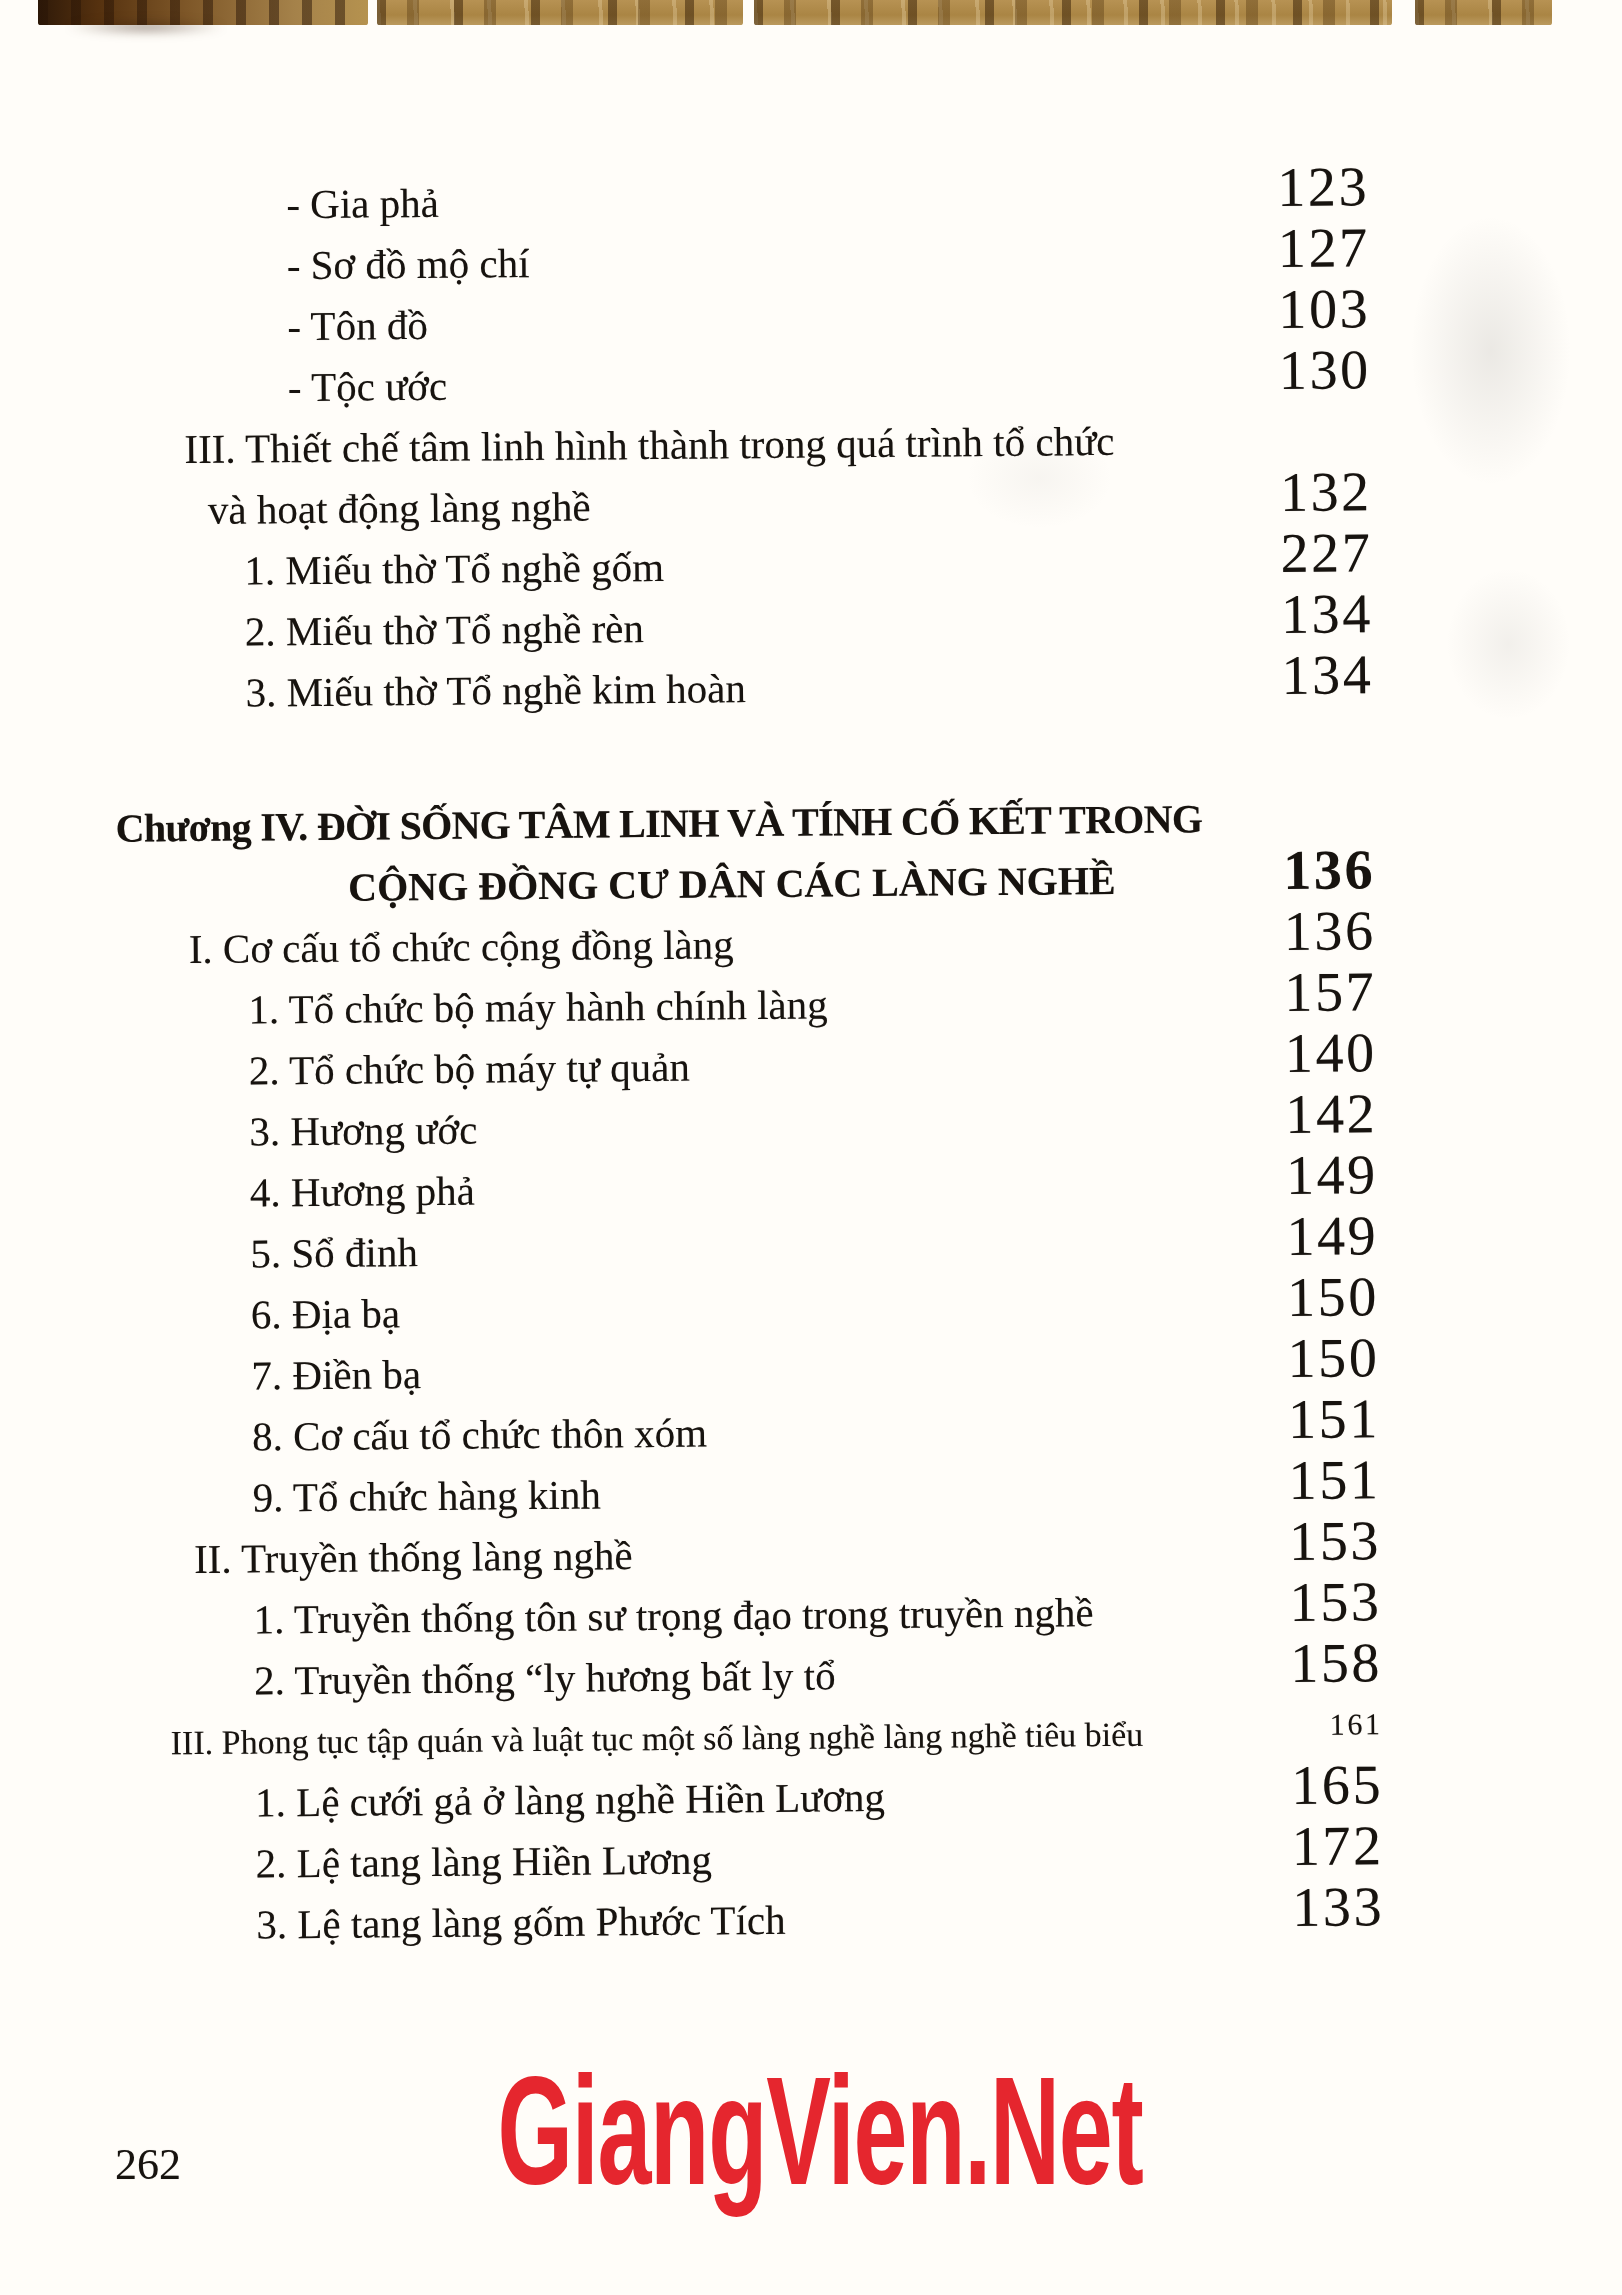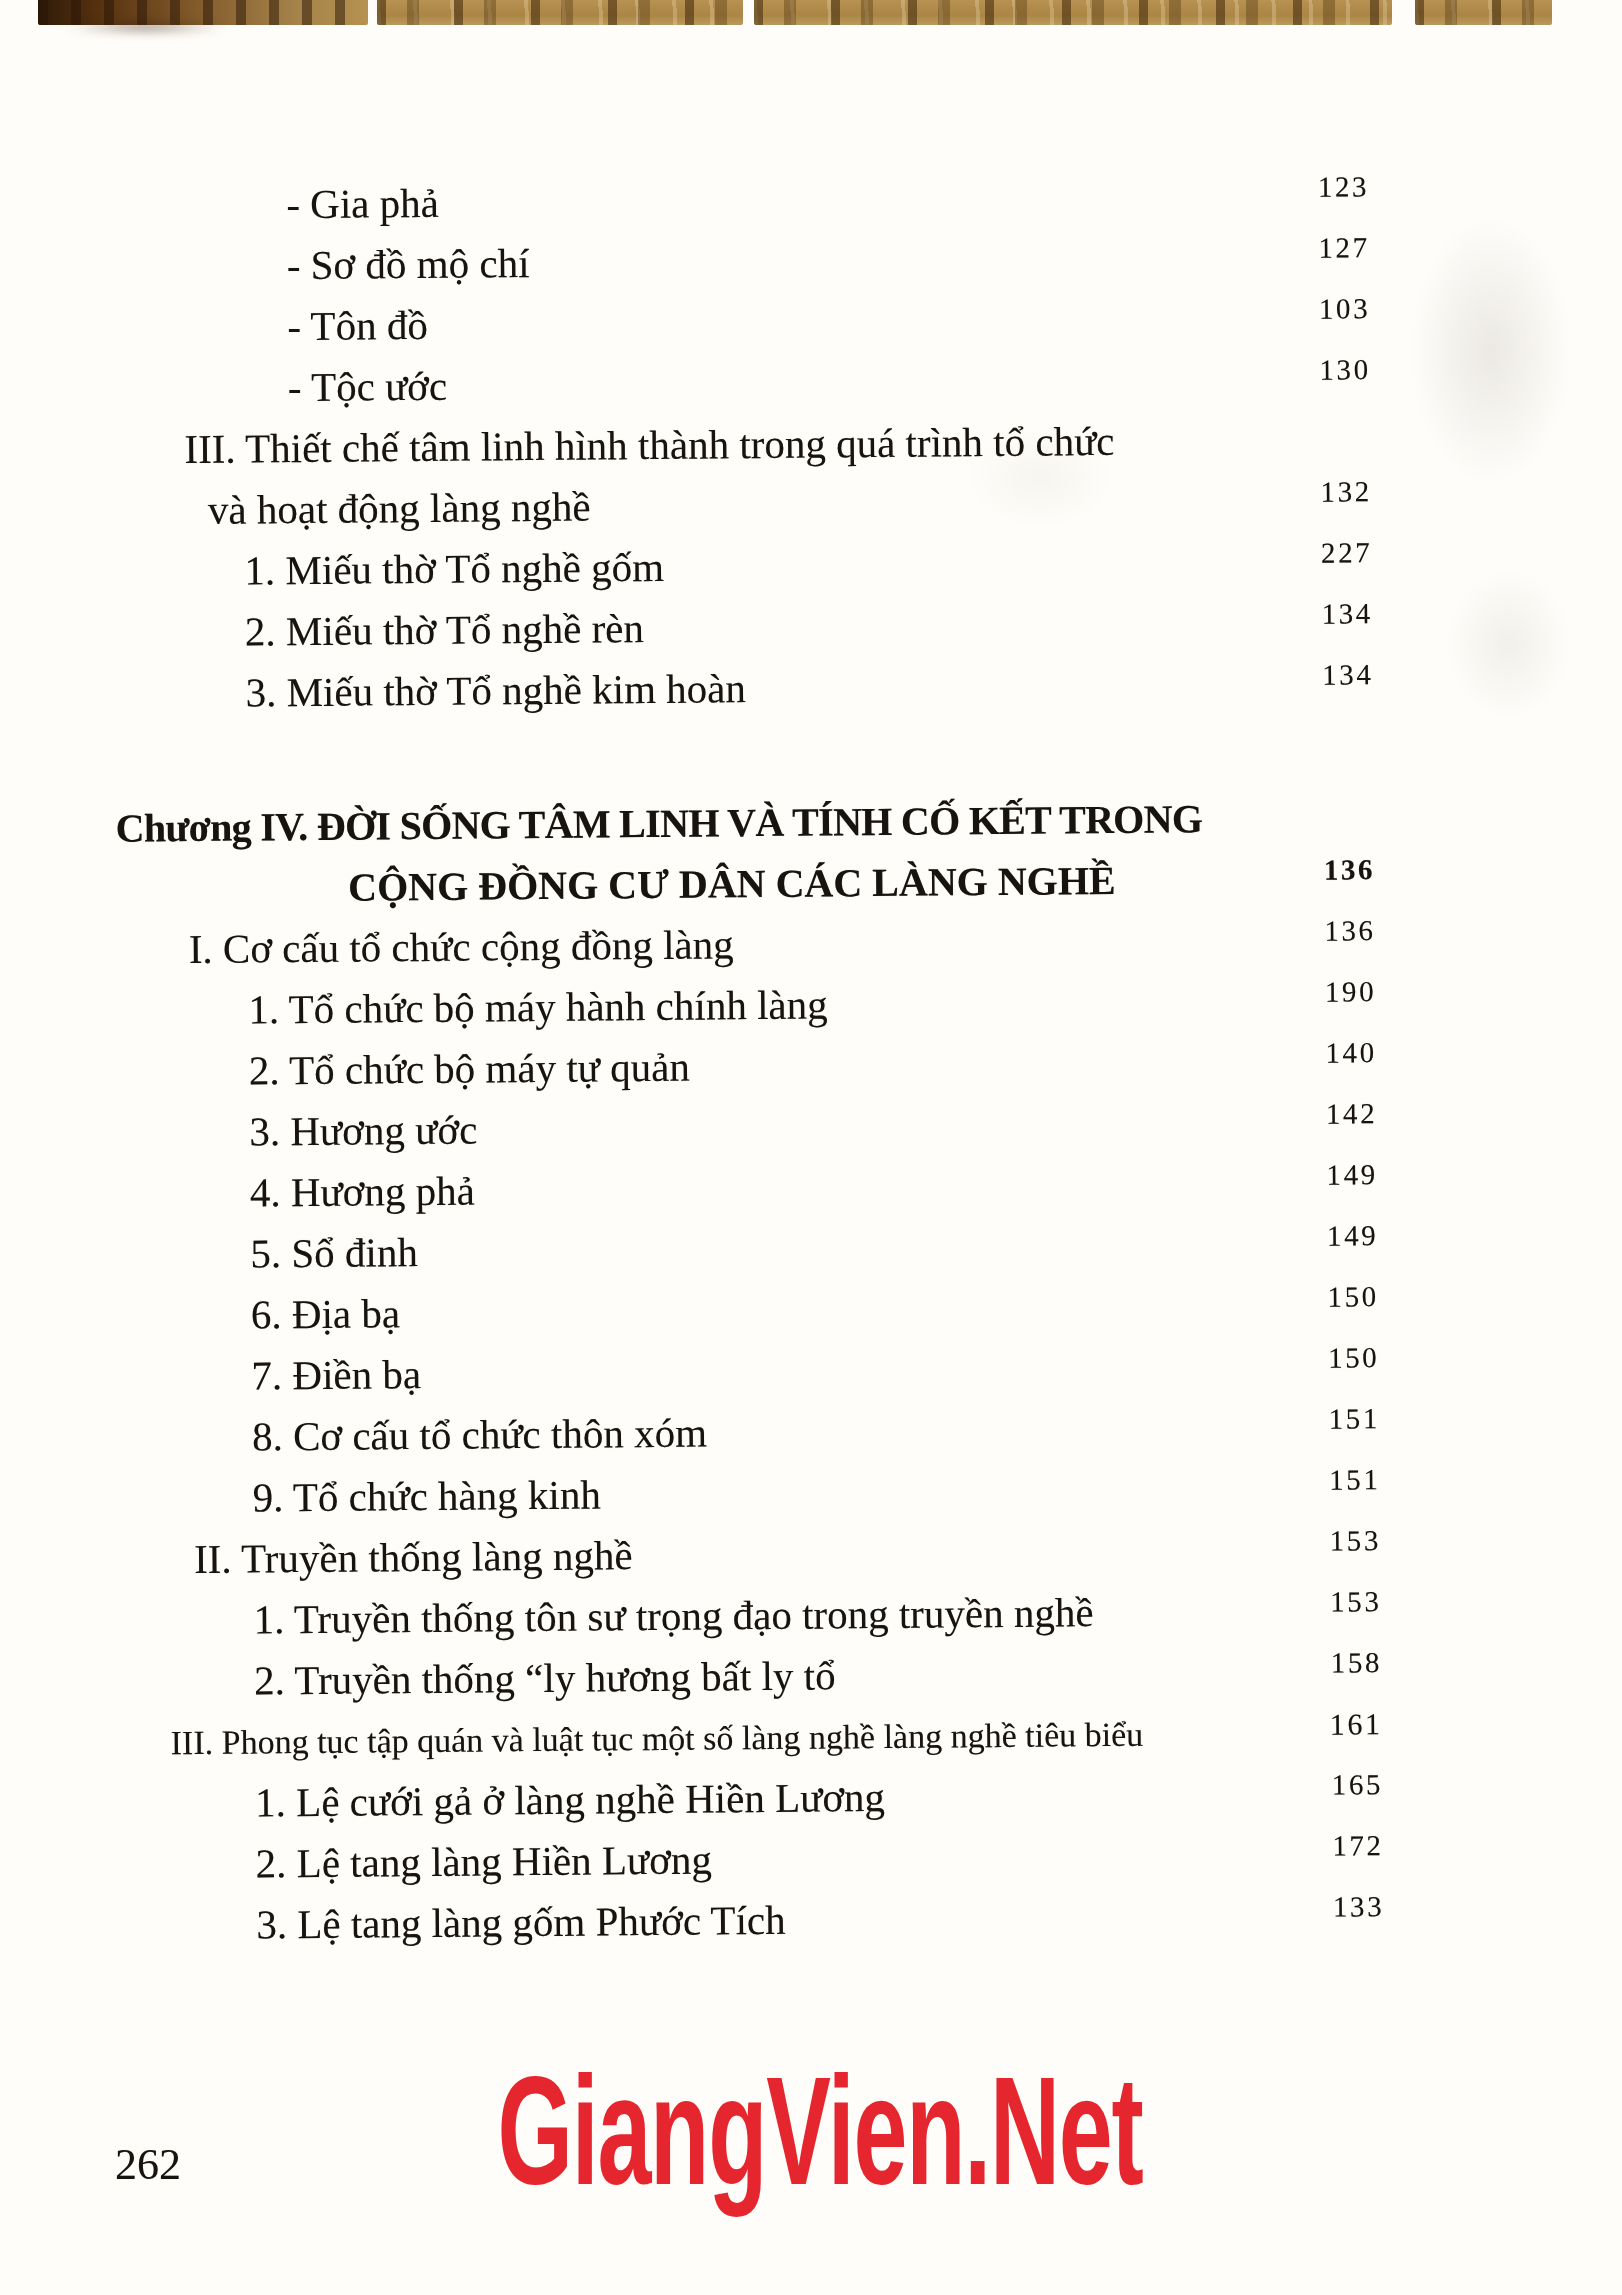--- a/index.html
+++ b/index.html
@@ -56,21 +56,21 @@
     transform:rotate(-0.5deg);
     transform-origin:196px 916px;
   }
   .toc-row {
     position:relative; height:61px; line-height:61px;
     font-size:41px; white-space:nowrap;
     text-shadow:0 0 0.7px rgba(25,20,15,.4);
   }
   .toc-page {
     position:absolute; right:0; top:0;
-    font-size:29px;
+    font-size:56px;
     transform:translateY(-8.5px);
     letter-spacing:2.6px;
   }
   .lv-dash         { padding-left:294px; }
   .lv-section      { padding-left:190px; }
   .lv-section-tight{ padding-left:165px; font-size:34px; }
   .lv-section-tight .toc-page { font-size:30px; }
   .lv-cont         { padding-left:213px; }
   .lv-item         { padding-left:249px; }
   .lv-chapter      { padding-left:118px; font-weight:bold; font-size:40px;
@@ -117,21 +117,21 @@
       <div class="toc-row lv-dash"><span>- Tôn đồ</span><span class="toc-page">103</span></div>
       <div class="toc-row lv-dash"><span>- Tộc ước</span><span class="toc-page">130</span></div>
       <div class="toc-row lv-section"><span>III. Thiết chế tâm linh hình thành trong quá trình tổ chức</span></div>
       <div class="toc-row lv-cont"><span>và hoạt động làng nghề</span><span class="toc-page">132</span></div>
       <div class="toc-row lv-item"><span>1. Miếu thờ Tổ nghề gốm</span><span class="toc-page">227</span></div>
       <div class="toc-row lv-item"><span>2. Miếu thờ Tổ nghề rèn</span><span class="toc-page">134</span></div>
       <div class="toc-row lv-item"><span>3. Miếu thờ Tổ nghề kim hoàn</span><span class="toc-page">134</span></div>
       <div class="toc-row lv-chapter"><span>Chương IV. ĐỜI SỐNG TÂM LINH VÀ TÍNH CỐ KẾT TRONG</span></div>
       <div class="toc-row lv-chapter-cont"><span>CỘNG ĐỒNG CƯ DÂN CÁC LÀNG NGHỀ</span><span class="toc-page">136</span></div>
       <div class="toc-row lv-section"><span>I. Cơ cấu tổ chức cộng đồng làng</span><span class="toc-page">136</span></div>
-      <div class="toc-row lv-item"><span>1. Tổ chức bộ máy hành chính làng</span><span class="toc-page">190</span></div>
+      <div class="toc-row lv-item"><span>1. Tổ chức bộ máy hành chính làng</span><span class="toc-page">157</span></div>
       <div class="toc-row lv-item"><span>2. Tổ chức bộ máy tự quản</span><span class="toc-page">140</span></div>
       <div class="toc-row lv-item"><span>3. Hương ước</span><span class="toc-page">142</span></div>
       <div class="toc-row lv-item"><span>4. Hương phả</span><span class="toc-page">149</span></div>
       <div class="toc-row lv-item"><span>5. Sổ đinh</span><span class="toc-page">149</span></div>
       <div class="toc-row lv-item"><span>6. Địa bạ</span><span class="toc-page">150</span></div>
       <div class="toc-row lv-item"><span>7. Điền bạ</span><span class="toc-page">150</span></div>
       <div class="toc-row lv-item"><span>8. Cơ cấu tổ chức thôn xóm</span><span class="toc-page">151</span></div>
       <div class="toc-row lv-item"><span>9. Tổ chức hàng kinh</span><span class="toc-page">151</span></div>
       <div class="toc-row lv-section"><span>II. Truyền thống làng nghề</span><span class="toc-page">153</span></div>
       <div class="toc-row lv-item"><span>1. Truyền thống tôn sư trọng đạo trong truyền nghề</span><span class="toc-page">153</span></div>

